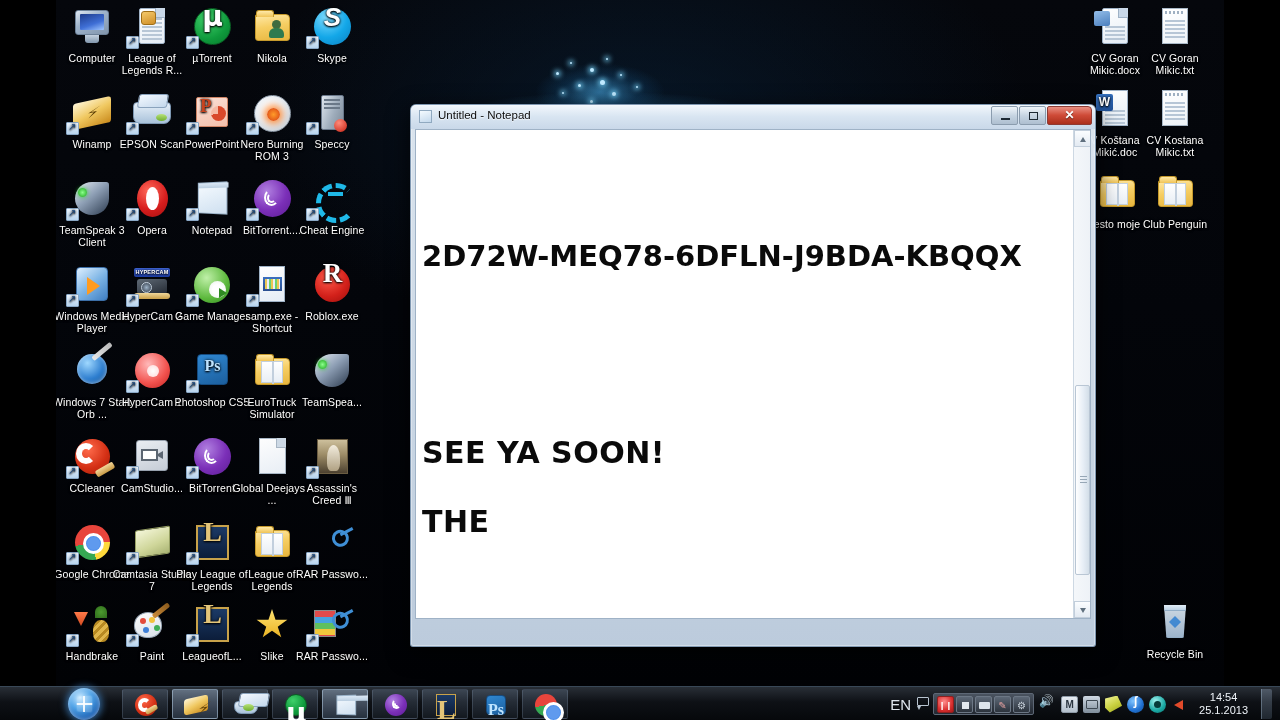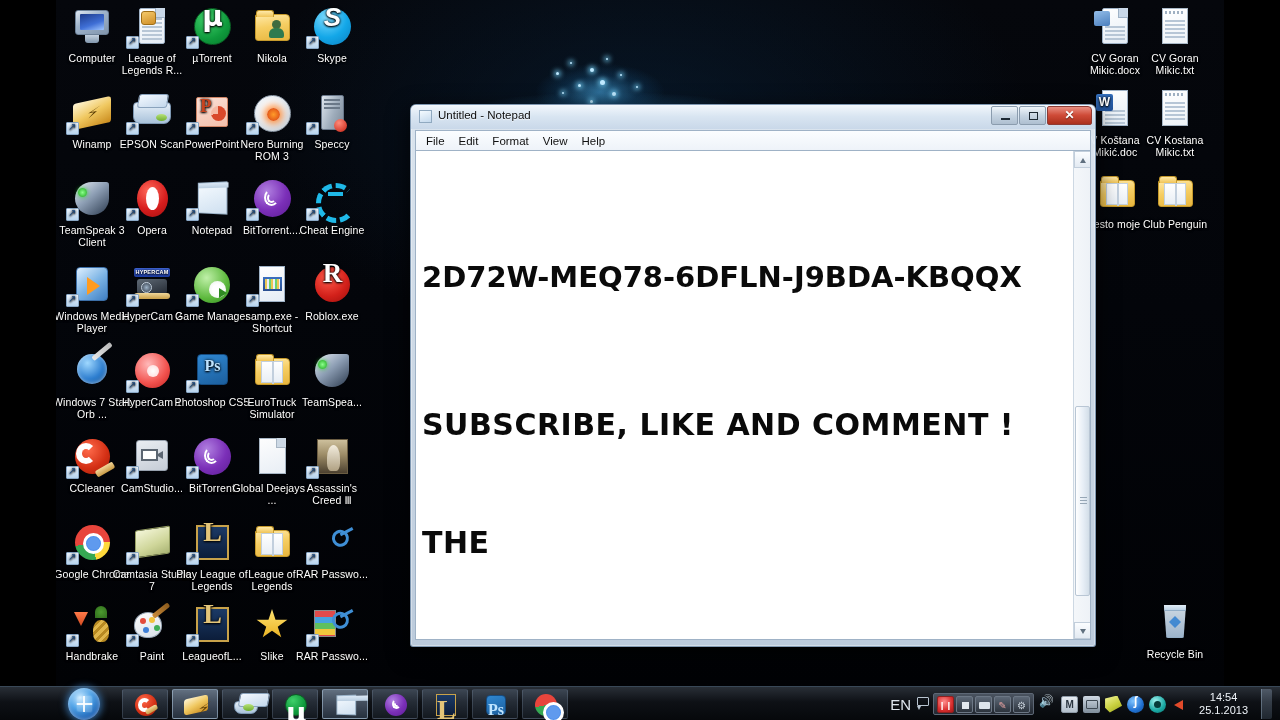--- a/index.html
+++ b/index.html
@@ -896,37 +896,30 @@
           </div>
         <div class="wbtn">
             <span class="sqr"></span>
           </div>
         <div class="wbtn close">
           <span class="x">✕</span>
         </div>
       </div>
     </div>
 
-    <div id="np-menubar">
-      <div class="np-menu">File</div>
-      <div class="np-menu">Edit</div>
-      <div class="np-menu">Format</div>
-      <div class="np-menu">View</div>
-      <div class="np-menu">Help</div>
-    </div>
 
     <div id="np-textarea">
       <div id="np-content">
         <div class="blank"></div>
         <div class="blank"></div>
         <div class="ln key">2D72W-MEQ78-6DFLN-J9BDA-KBQQX</div>
         <div class="blank"></div>
         <div class="blank"></div>
-        <div class="ln">SUBSCRIBE, LIKE AND COMMENT !</div>
         <div class="blank"></div>
+        <div class="ln">SEE YA SOON!</div>
         <div class="blank" style="height:20px;"></div>
         <div class="ln">THE</div>
       </div>
 
       <div id="np-scroll">
         <div class="sc-arrow up"></div>
         <div id="sc-thumb"></div>
         <div class="sc-arrow down"></div>
       </div>
     </div>

